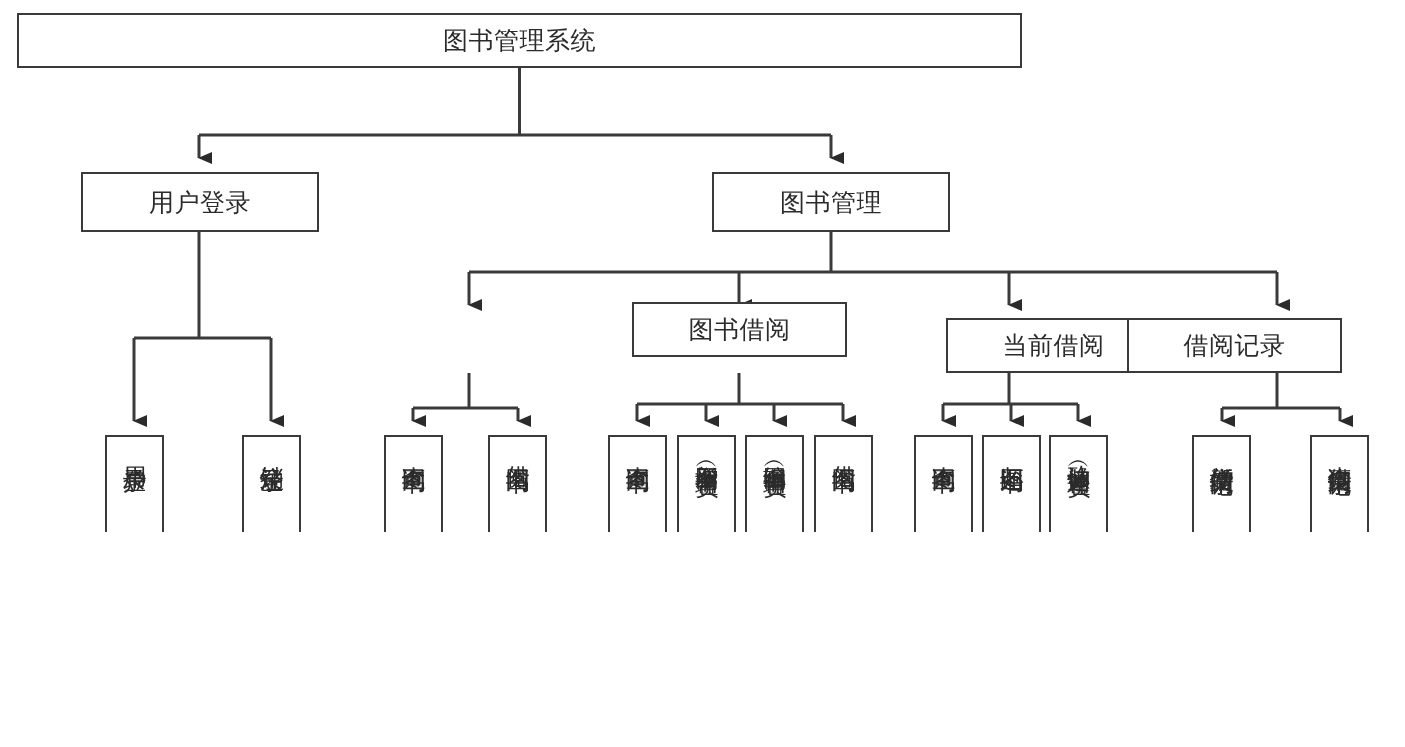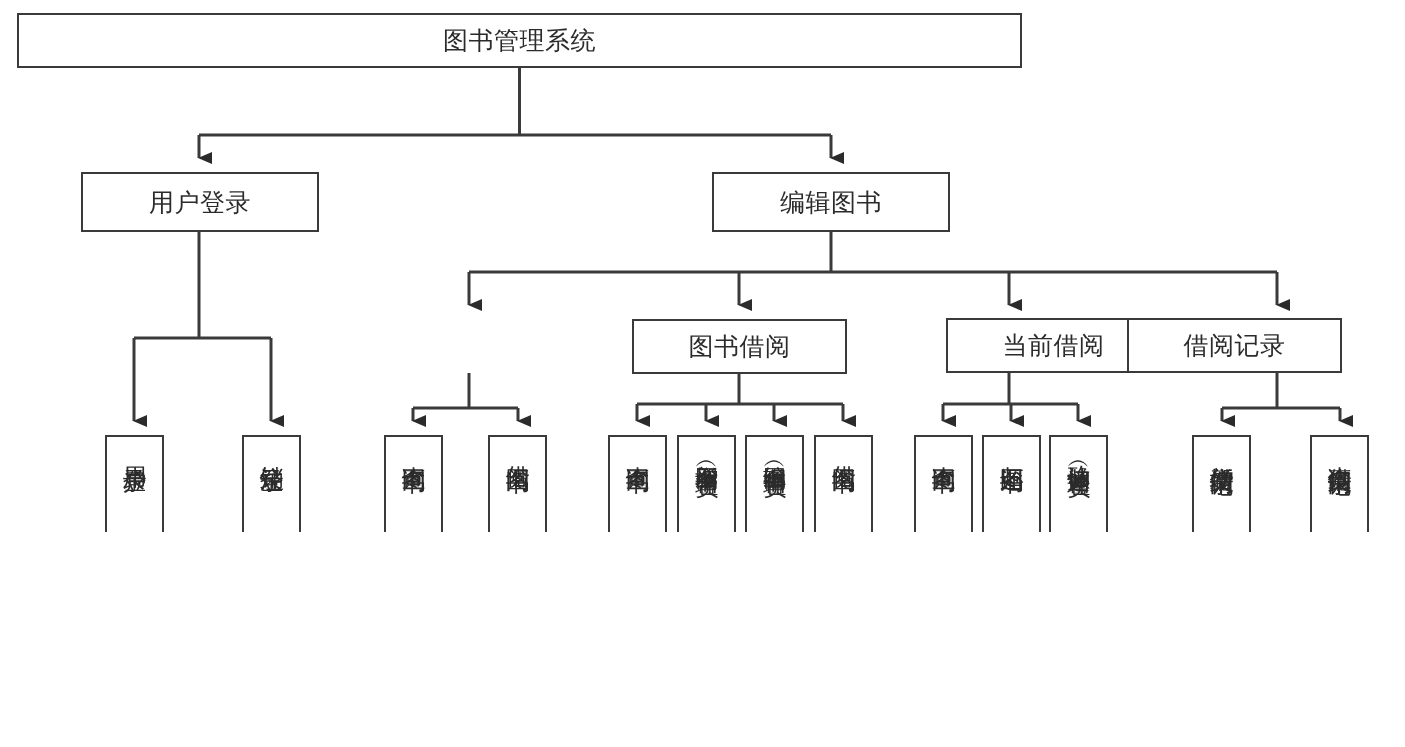--- a/index.html
+++ b/index.html
@@ -131,25 +131,25 @@
 
   <div class="node root h" style="left:17px; top:13px; width:1005px; height:55px;">
     <span class="label">图书管理系统</span>
   </div>
 
   <div class="node h" style="left:81px; top:172px; width:238px; height:60px;">
     <span class="label">用户登录</span>
   </div>
 
   <div class="node h" style="left:712px; top:172px; width:238px; height:60px;">
-    <span class="label">编辑图书</span>
-  </div>
-
-
-  <div class="node h" style="left:632px; top:319px; width:215px; height:55px;">
+    <span class="label">图书管理</span>
+  </div>
+
+
+  <div class="node h" style="left:632px; top:302px; width:215px; height:55px;">
     <span class="label">图书借阅</span>
   </div>
 
   <div class="node h" style="left:902px; top:318px; width:215px; height:55px;margin-left:44px;">
     <span class="label">当前借阅</span>
   </div>
 
   <div class="node h" style="left:1127px; top:318px; width:215px; height:55px;">
     <span class="label">借阅记录</span>
   </div>

